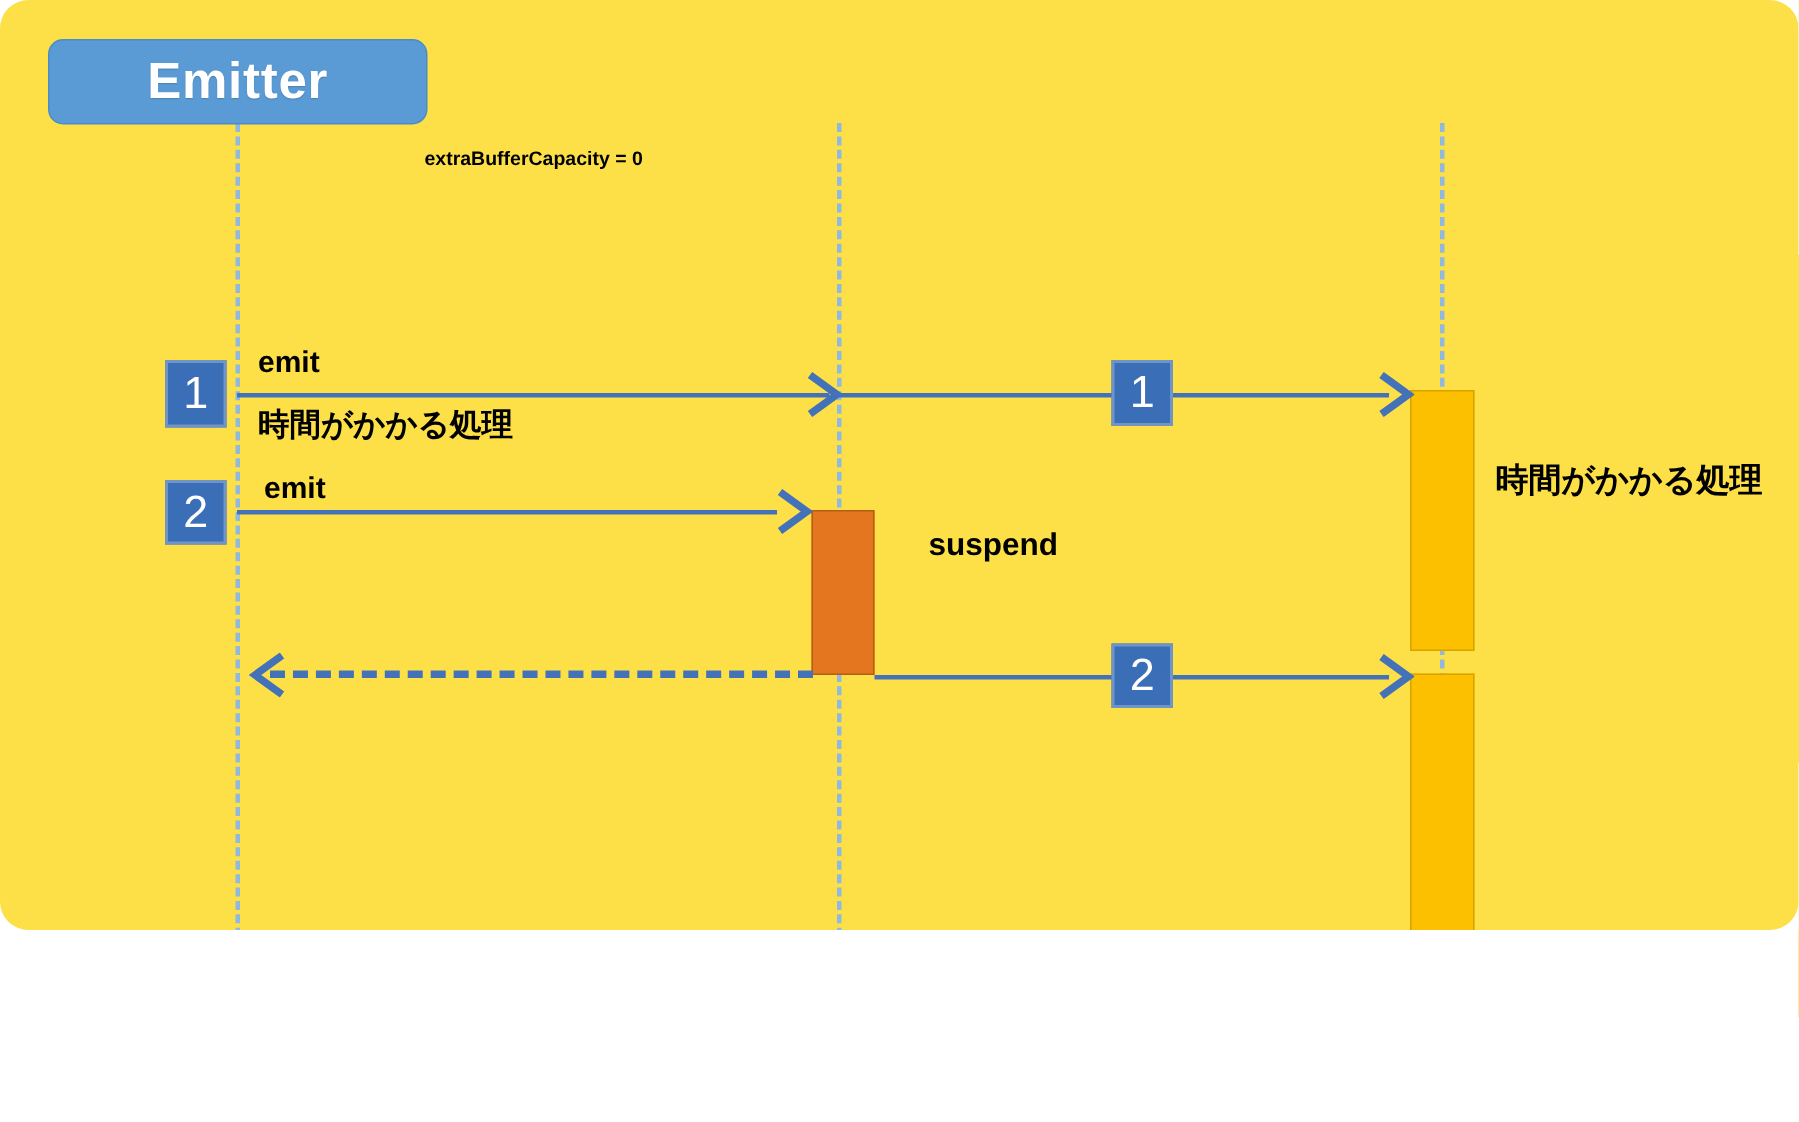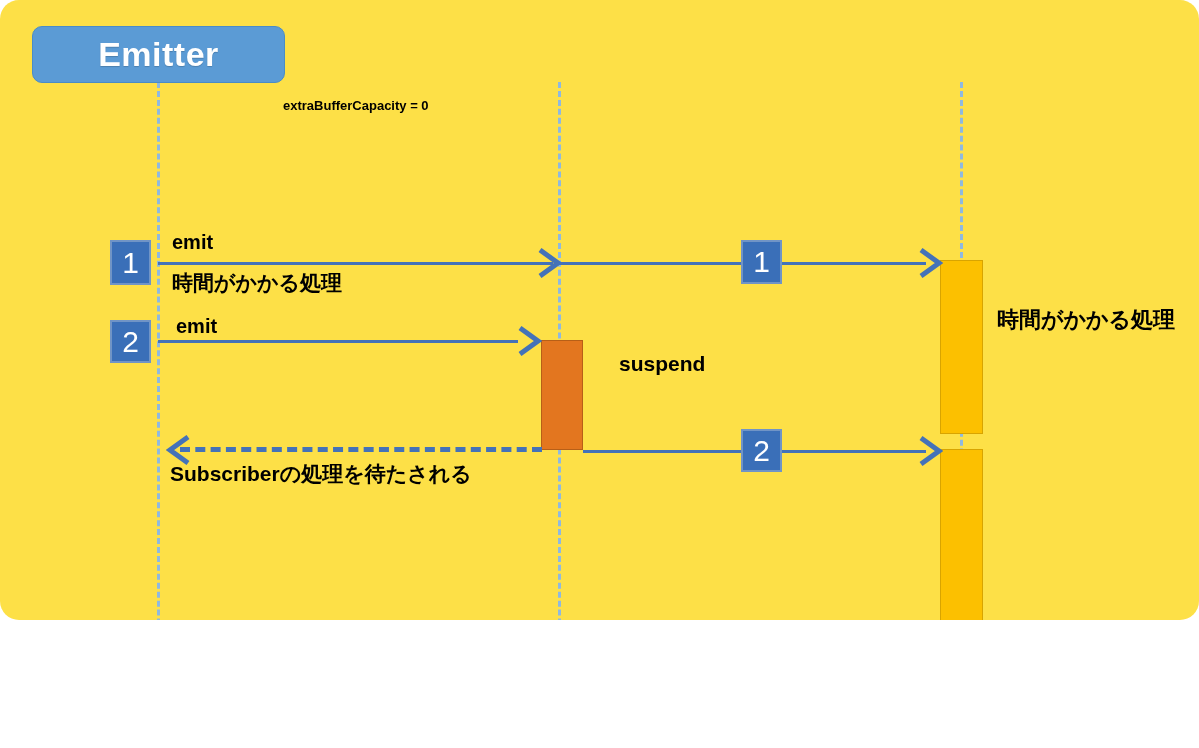--- a/index.html
+++ b/index.html
@@ -152,17 +152,16 @@
       <polyline points="4,2 22,15 4,28" fill="none" stroke="#4472B8" stroke-width="5" stroke-linecap="butt" stroke-linejoin="miter"></polyline>
     </svg>
   </div>
 
   <div class="msg-line dashed" style="left:180px; top:447px; width:362px;"></div>
   <div class="arrowhead" style="left:166px; top:435px;">
     <svg width="26" height="30" viewBox="0 0 26 30">
       <polyline points="22,2 4,15 22,28" fill="none" stroke="#4472B8" stroke-width="5" stroke-linecap="butt" stroke-linejoin="miter"></polyline>
     </svg>
   </div>
-  <div class="label-jp" style="left:170px; top:460px; font-size:21px;">Subscriberの処理を待たされる</div>
 
   <div class="label-jp" style="left:997px; top:285px; font-size:22px;margin-top:20px;">時間がかかる処理</div>
 
 </div>
 
 </body></html>

